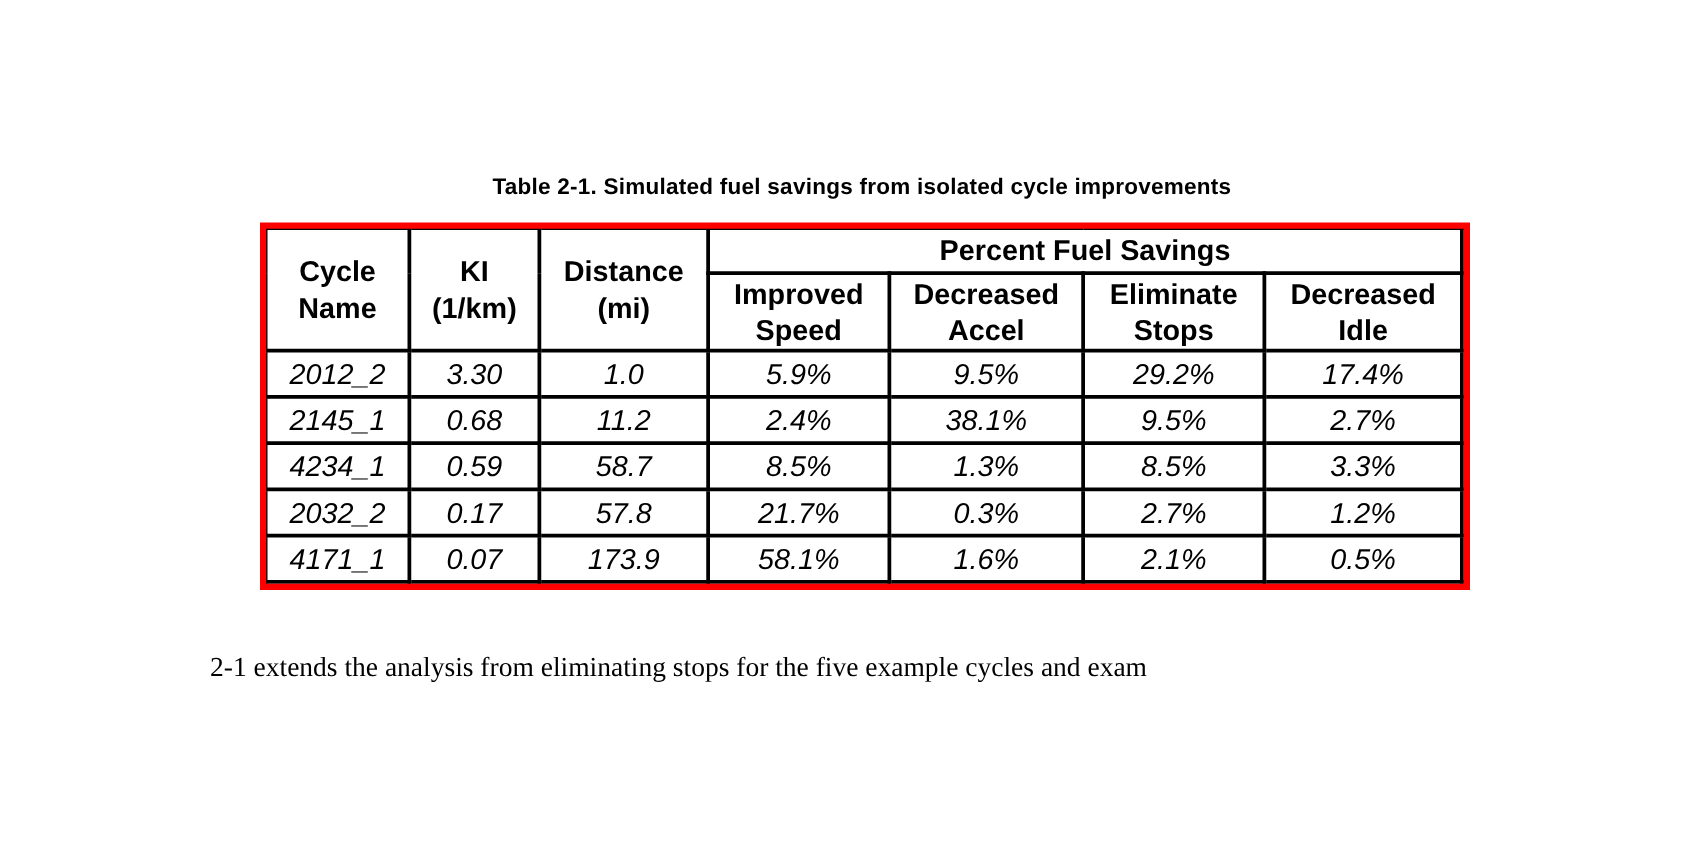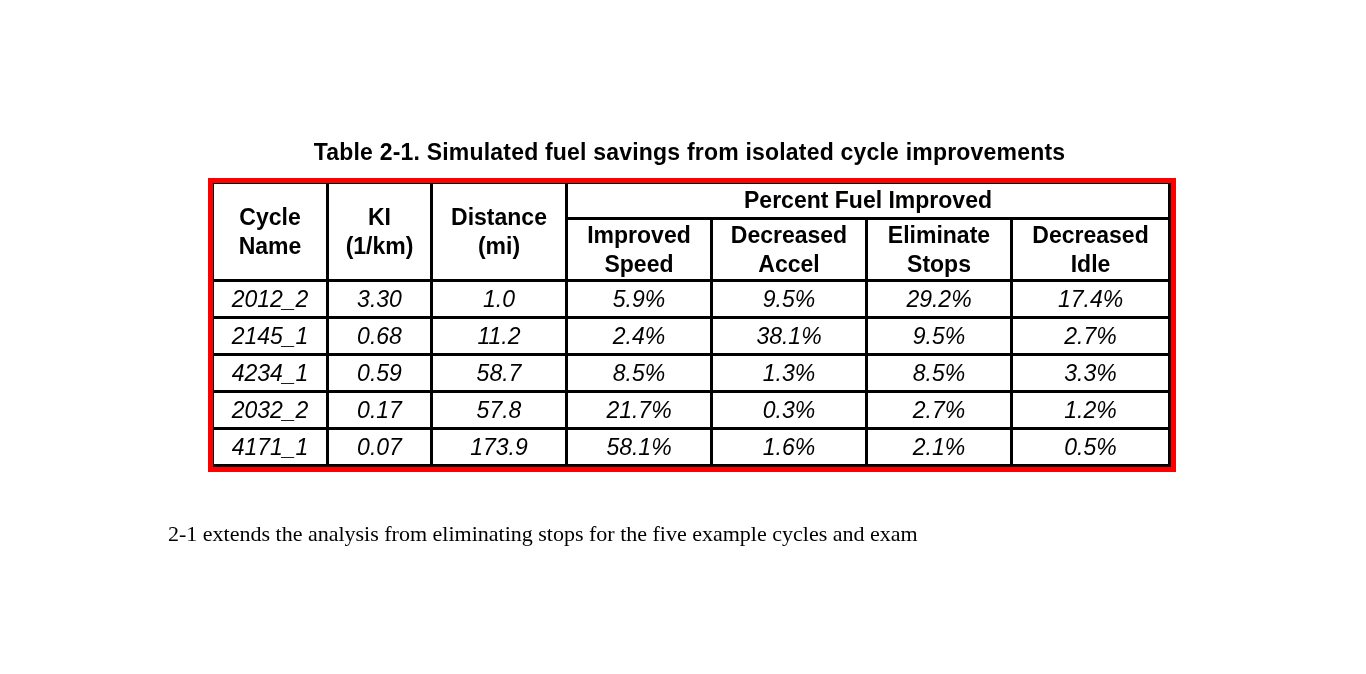--- a/index.html
+++ b/index.html
@@ -8,21 +8,21 @@
     background: #ffffff;
     overflow: hidden;
     font-family: "Liberation Sans", sans-serif;
     color: #000000;
     position: relative;
   }
   .doc-title {
     position: absolute;
     left: 211px; top: 139px; width: 957px;
     text-align: center;
-    font-size: 23px;
+    font-size: 18px;
     font-weight: bold;
     letter-spacing: 0.2px;
     white-space: nowrap;
   }
   .table-wrap {
     position: absolute;
     left: 211px; top: 181px;
   }
   table.data-table {
     border-collapse: collapse;
@@ -82,21 +82,21 @@
       <col style="width:158px">
     </colgroup>
     <tbody>
       <tr class="group-row">
         <th rowspan="2">Cycle
 Name</th>
         <th rowspan="2">KI
 (1/km)</th>
         <th rowspan="2">Distance
 (mi)</th>
-        <th colspan="4">Percent Fuel Improved</th>
+        <th colspan="4">Percent Fuel Savings</th>
       </tr>
       <tr class="subhead-row">
         <th>Improved
 Speed</th>
         <th>Decreased
 Accel</th>
         <th>Eliminate
 Stops</th>
         <th>Decreased
 Idle</th>

